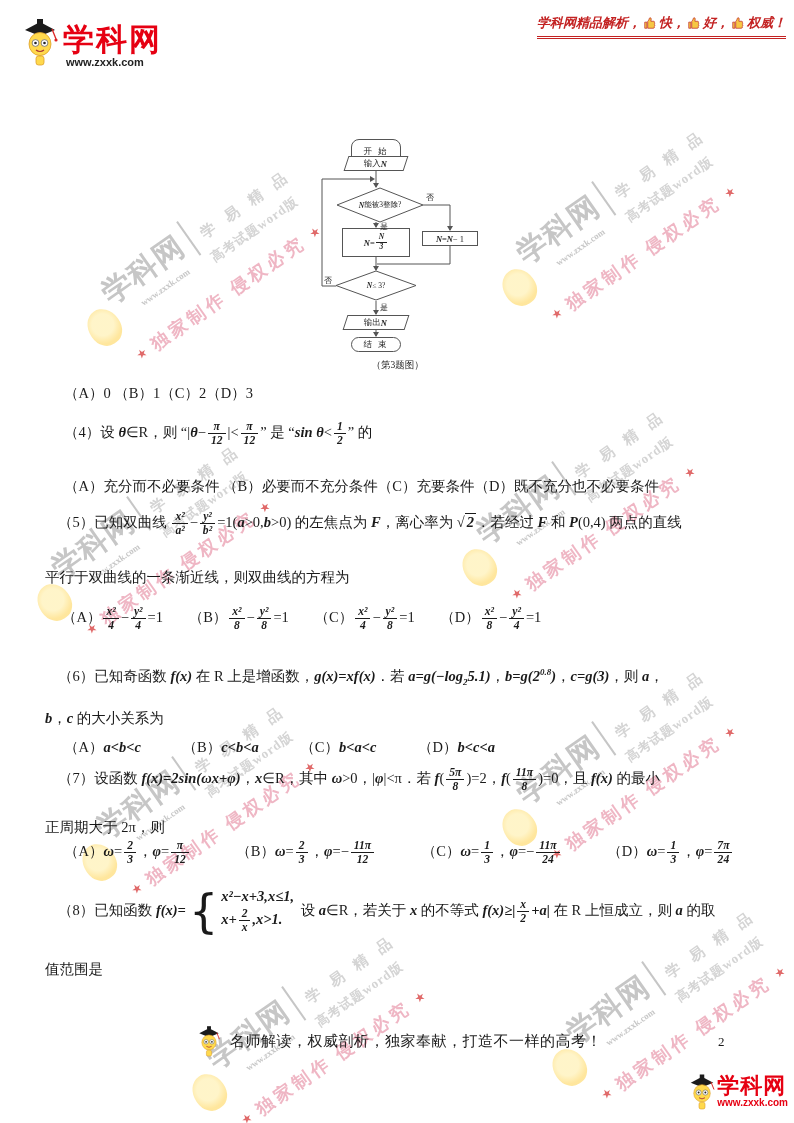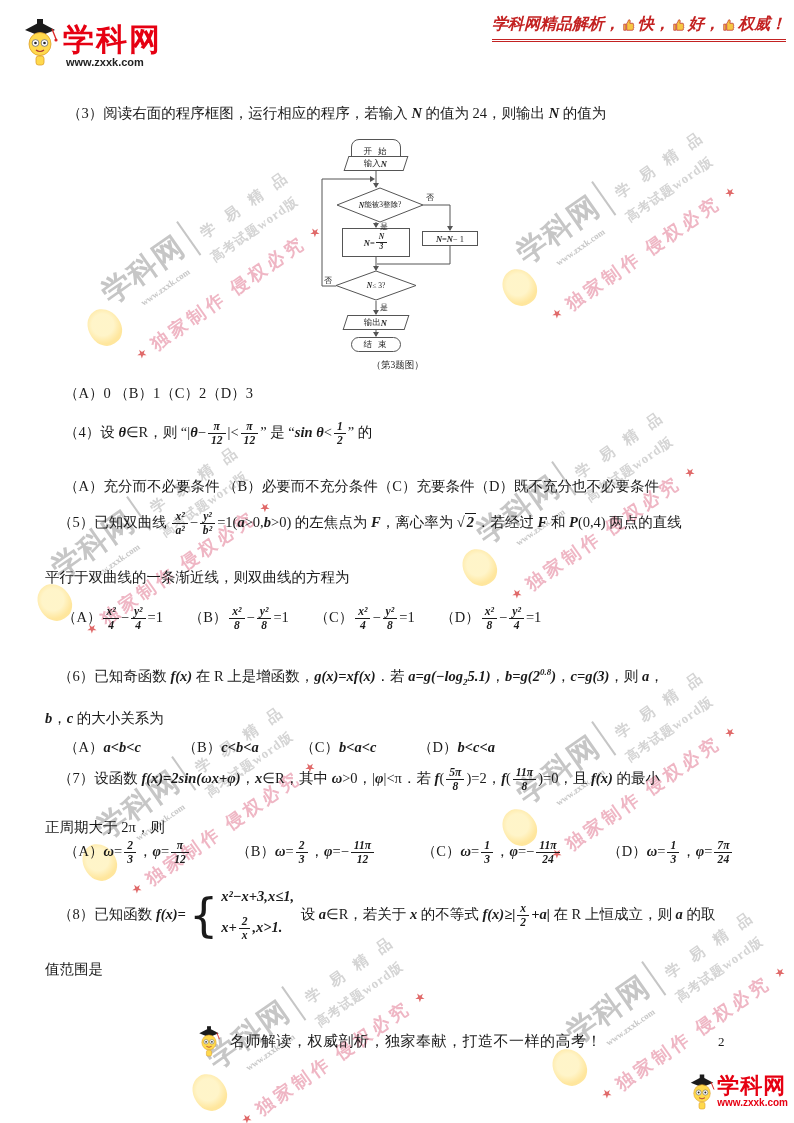--- a/index.html
+++ b/index.html
@@ -21,36 +21,36 @@
              border-radius:50% 50% 46% 46%;}
   
   .hdr-mascot{position:absolute;left:20px;top:16px;z-index:2;}
   .hdr-brand{position:absolute;left:63px;top:19px;font-size:31px;font-weight:bold;
              color:var(--brand_red,#e60012);letter-spacing:2px;z-index:2;font-family:"Liberation Sans",sans-serif;}
   .hdr-url{position:absolute;left:66px;top:56px;font-size:11px;font-weight:bold;color:#222;z-index:2;font-family:"Liberation Sans",sans-serif;}
   .banner{position:absolute;left:118px;top:46px;width:280px;height:28px;z-index:1;display:flex;align-items:center;justify-content:center;}
   .banner::before{content:"";position:absolute;inset:0;background:var(--banner_bg,#e3197e);transform:skewX(-14deg);}
   .banner span{position:relative;color:#fff;font-weight:bold;font-size:16.5px;letter-spacing:1px;}
   .slogan{position:absolute;right:8px;top:14px;z-index:2;display:flex;align-items:center;gap:2px;
-          color:var(--slogan_red,#c32222);font-size:16px;font-weight:bold;font-style:italic;
+          color:var(--slogan_red,#c32222);font-size:13px;font-weight:bold;font-style:italic;
           border-bottom:3px double var(--slogan_red,#c32222);padding-bottom:4px;white-space:nowrap;}
   .slogan-sub{position:absolute;right:10px;top:53px;z-index:2;font-size:15.5px;color:#222;letter-spacing:2px;}
   
   .qline{position:absolute;z-index:1;white-space:nowrap;font-size:14.5px;}
   .mi{font-style:italic;font-weight:bold;}
   .qline sup,.qline sub{font-size:.62em;font-weight:bold;font-style:italic;}
   .frac{display:inline-flex;flex-direction:column;vertical-align:middle;margin:0 2px;
         font-weight:bold;font-style:italic;font-size:.8em;line-height:1.15;text-align:center;}
   .frac .fn{border-bottom:1.3px solid currentColor;padding:0 3px;display:block;}
   .frac .fd{padding:0 3px;display:block;}
   .sq{font-weight:bold;}
   .rad{border-top:1.3px solid currentColor;font-weight:bold;font-style:italic;padding:0 2px;}
   .cases{display:inline-flex;align-items:center;vertical-align:middle;margin:0 3px;}
   .cases .br{font-size:46px;font-weight:400;line-height:.9;margin-right:3px;font-family:"DejaVu Sans",sans-serif;}
-  .cases .col{display:flex;flex-direction:column;gap:10px;}
+  .cases .col{display:flex;flex-direction:column;gap:2px;}
   .cases .cl{display:block;white-space:nowrap;}
   .opt{display:inline-block;}
   .optrow5 .opt{margin-right:22px;}
   .optrow6 .opt{margin-right:38px;}
   .optrow7 .opt{margin-right:42px;}
   
   .flowchart{position:absolute;left:300px;top:131px;width:195px;height:252px;z-index:1;color:#222;}
   .fc-svg{position:absolute;left:0;top:0;}
   .fc-shape{position:absolute;border:1px solid #555;background:#fff;display:flex;align-items:center;justify-content:center;font-size:8.5px;box-sizing:border-box;z-index:2;}
   .fc-stadium{border-radius:8px;letter-spacing:2px;}
@@ -226,21 +226,20 @@
     <svg width="14" height="14" viewBox="0 0 16 16">
         <path d="M2 7h2.4v7H2z M5.4 14h6.2c.9 0 1.5-.5 1.5-1.2 0-.3-.1-.6-.3-.8.4-.2.7-.6.7-1.1 0-.4-.2-.8-.5-1 .3-.2.5-.6.5-1s-.3-.8-.7-1c.2-.2.4-.5.4-.9 0-.7-.6-1-1.2-1H9c.2-.8.4-1.8.4-2.6C9.4 2.6 9 2 8.2 2c-.6 0-.9.3-1 .9C7 4 6.3 5.5 5.4 6.1z" fill="#f6c744" stroke="#b22" stroke-width=".8"></path>
       </svg>
     <span>好，</span>
     <svg width="14" height="14" viewBox="0 0 16 16">
         <path d="M2 7h2.4v7H2z M5.4 14h6.2c.9 0 1.5-.5 1.5-1.2 0-.3-.1-.6-.3-.8.4-.2.7-.6.7-1.1 0-.4-.2-.8-.5-1 .3-.2.5-.6.5-1s-.3-.8-.7-1c.2-.2.4-.5.4-.9 0-.7-.6-1-1.2-1H9c.2-.8.4-1.8.4-2.6C9.4 2.6 9 2 8.2 2c-.6 0-.9.3-1 .9C7 4 6.3 5.5 5.4 6.1z" fill="#f6c744" stroke="#b22" stroke-width=".8"></path>
       </svg>
     <span>权威！</span>
   </div>
 
-  <div class="qline" style="left:67px;top:104px">（3）阅读右面的程序框图，运行相应的程序，若输入 <span class="mi">N</span> 的值为 24，则输出 <span class="mi">N</span> 的值为</div>
 
   <div class="flowchart">
     <svg class="fc-svg" width="195" height="252">
       <g stroke="#555" stroke-width="1" fill="none">
         <path d="M76 16 V24"></path>
           <path d="M76 40 V56"></path>
           <path d="M76 91 V96"></path>
         <path d="M123 74 H150 V99"></path>
           <path d="M150 115 V133 H77"></path>
           <path d="M76 126 V139"></path>

